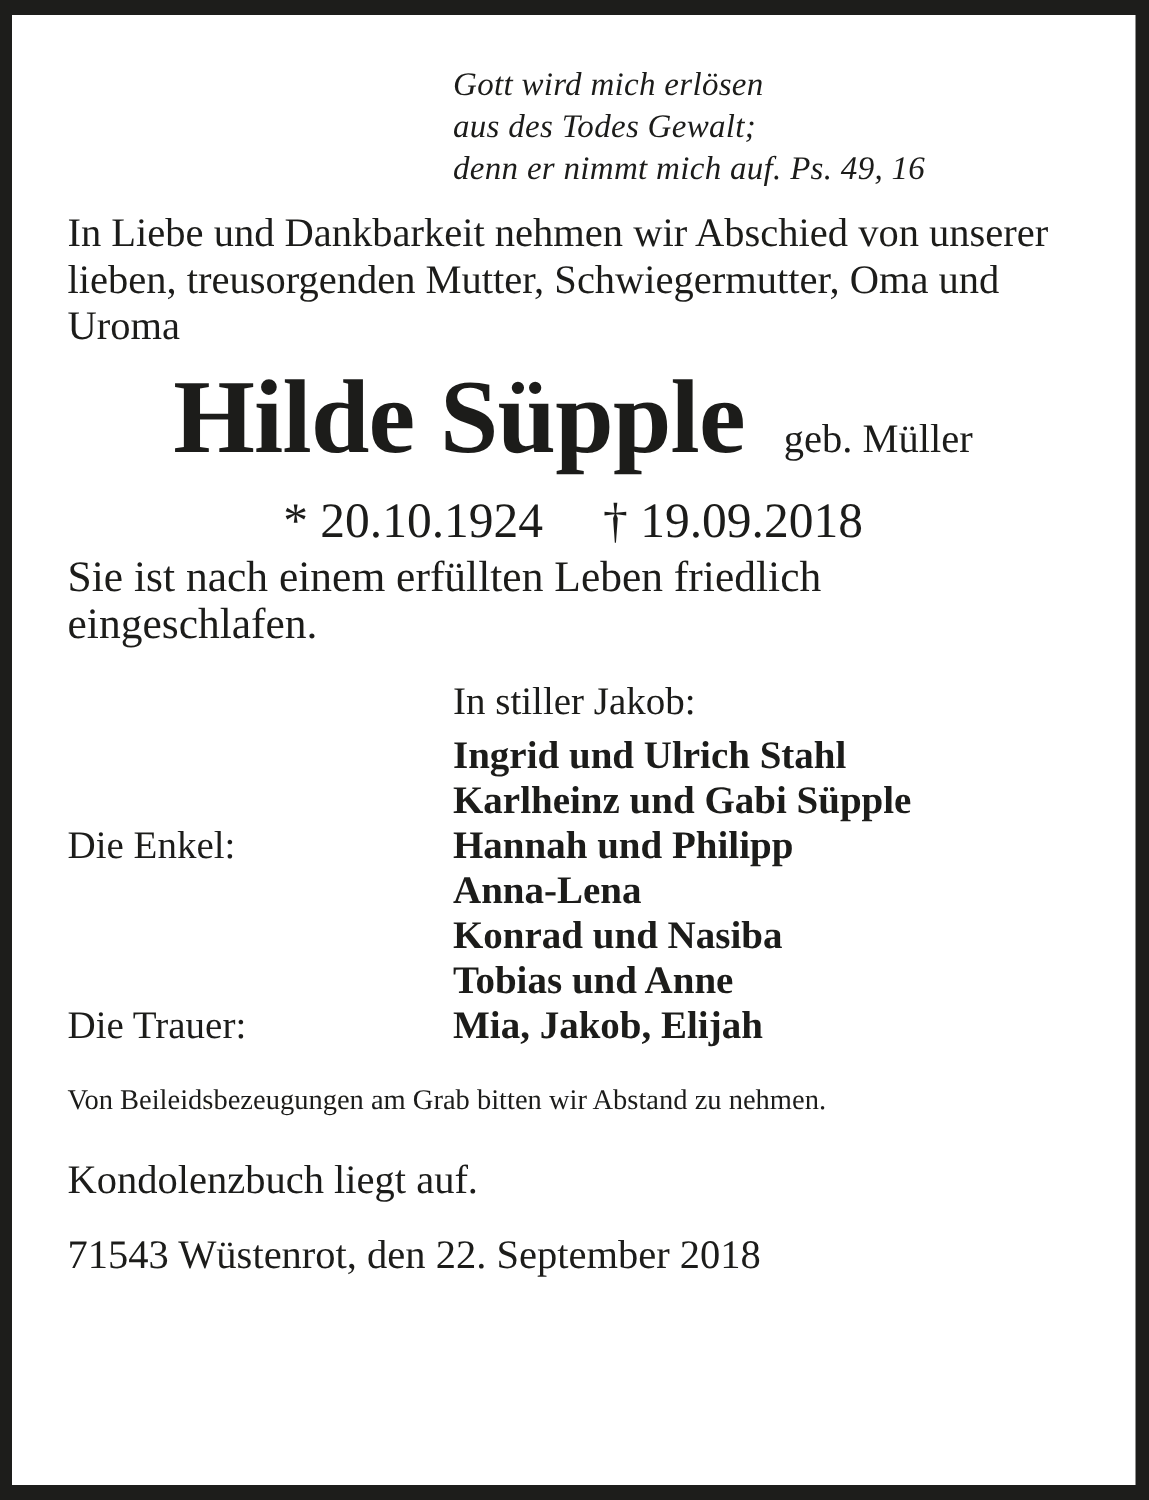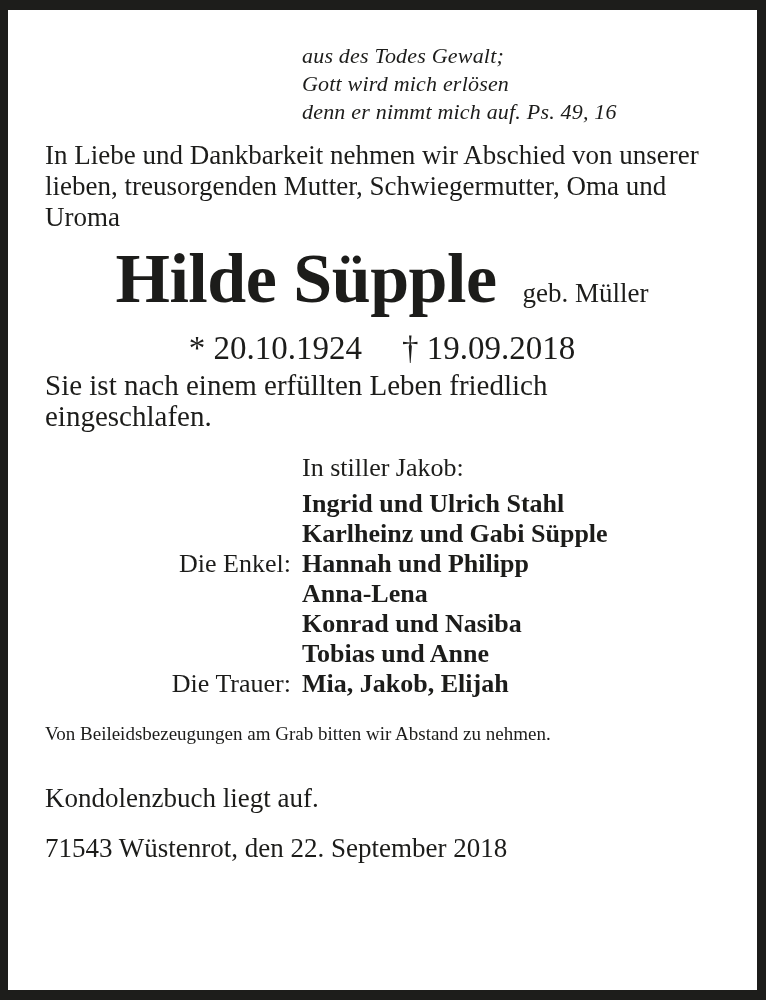--- a/index.html
+++ b/index.html
@@ -79,21 +79,20 @@
   
   .mourners {
     margin-top: 21px;
     display: grid;
     grid-template-columns: 257px auto;
     font-size: 26px;
     line-height: 30px;
   }
   .mourners .label {
     grid-column: 1;
-    text-align: right;
     padding-right: 11px;
   }
   .mourners .value {
     grid-column: 2;
   }
   .mourners .heading {
     grid-column: 2;
     margin-bottom: 6px;
   }
   .mourners .name { font-weight: bold; }
@@ -106,40 +105,40 @@
   }
   .funeral::after { content: ""; display: inline-block; width: 0; }
 
   .request {
     margin-top: 19px;
     font-size: 19px;
     line-height: 31px;
   }
 
   .book {
-    margin-top: 34px;
+    margin-top: 22px;
     font-size: 27px;
     line-height: 31px;
   }
 
   .place-date {
     margin-top: 19px;
     font-size: 27px;
     line-height: 31px;
   }
 </style>
 </head>
 <body>
 
 <div class="page">
   <div class="sheet">
 
     <div class="quote">
+      <div>Gott wird mich erlösen</div>
       <div>aus des Todes Gewalt;</div>
-      <div>Gott wird mich erlösen</div>
       <div>denn er nimmt mich auf. Ps. 49, 16</div>
     </div>
 
     <div class="intro">In Liebe und Dankbarkeit nehmen wir Abschied von unserer lieben, treusorgenden Mutter, Schwiegermutter, Oma und Uroma</div>
 
     <div class="name-line">
       <span class="deceased-name">Hilde Süpple</span><span class="maiden-name">geb. Müller</span>
     </div>
 
     <div class="dates">

